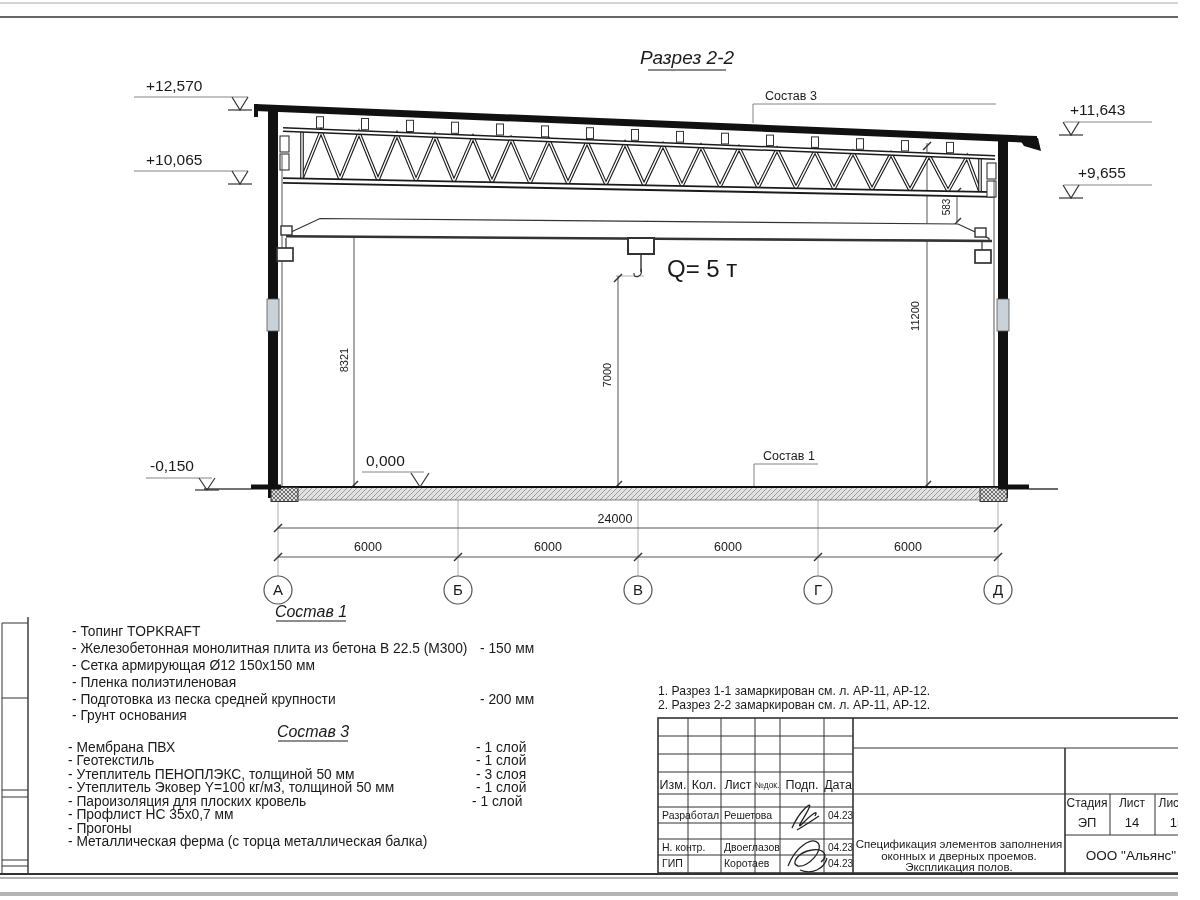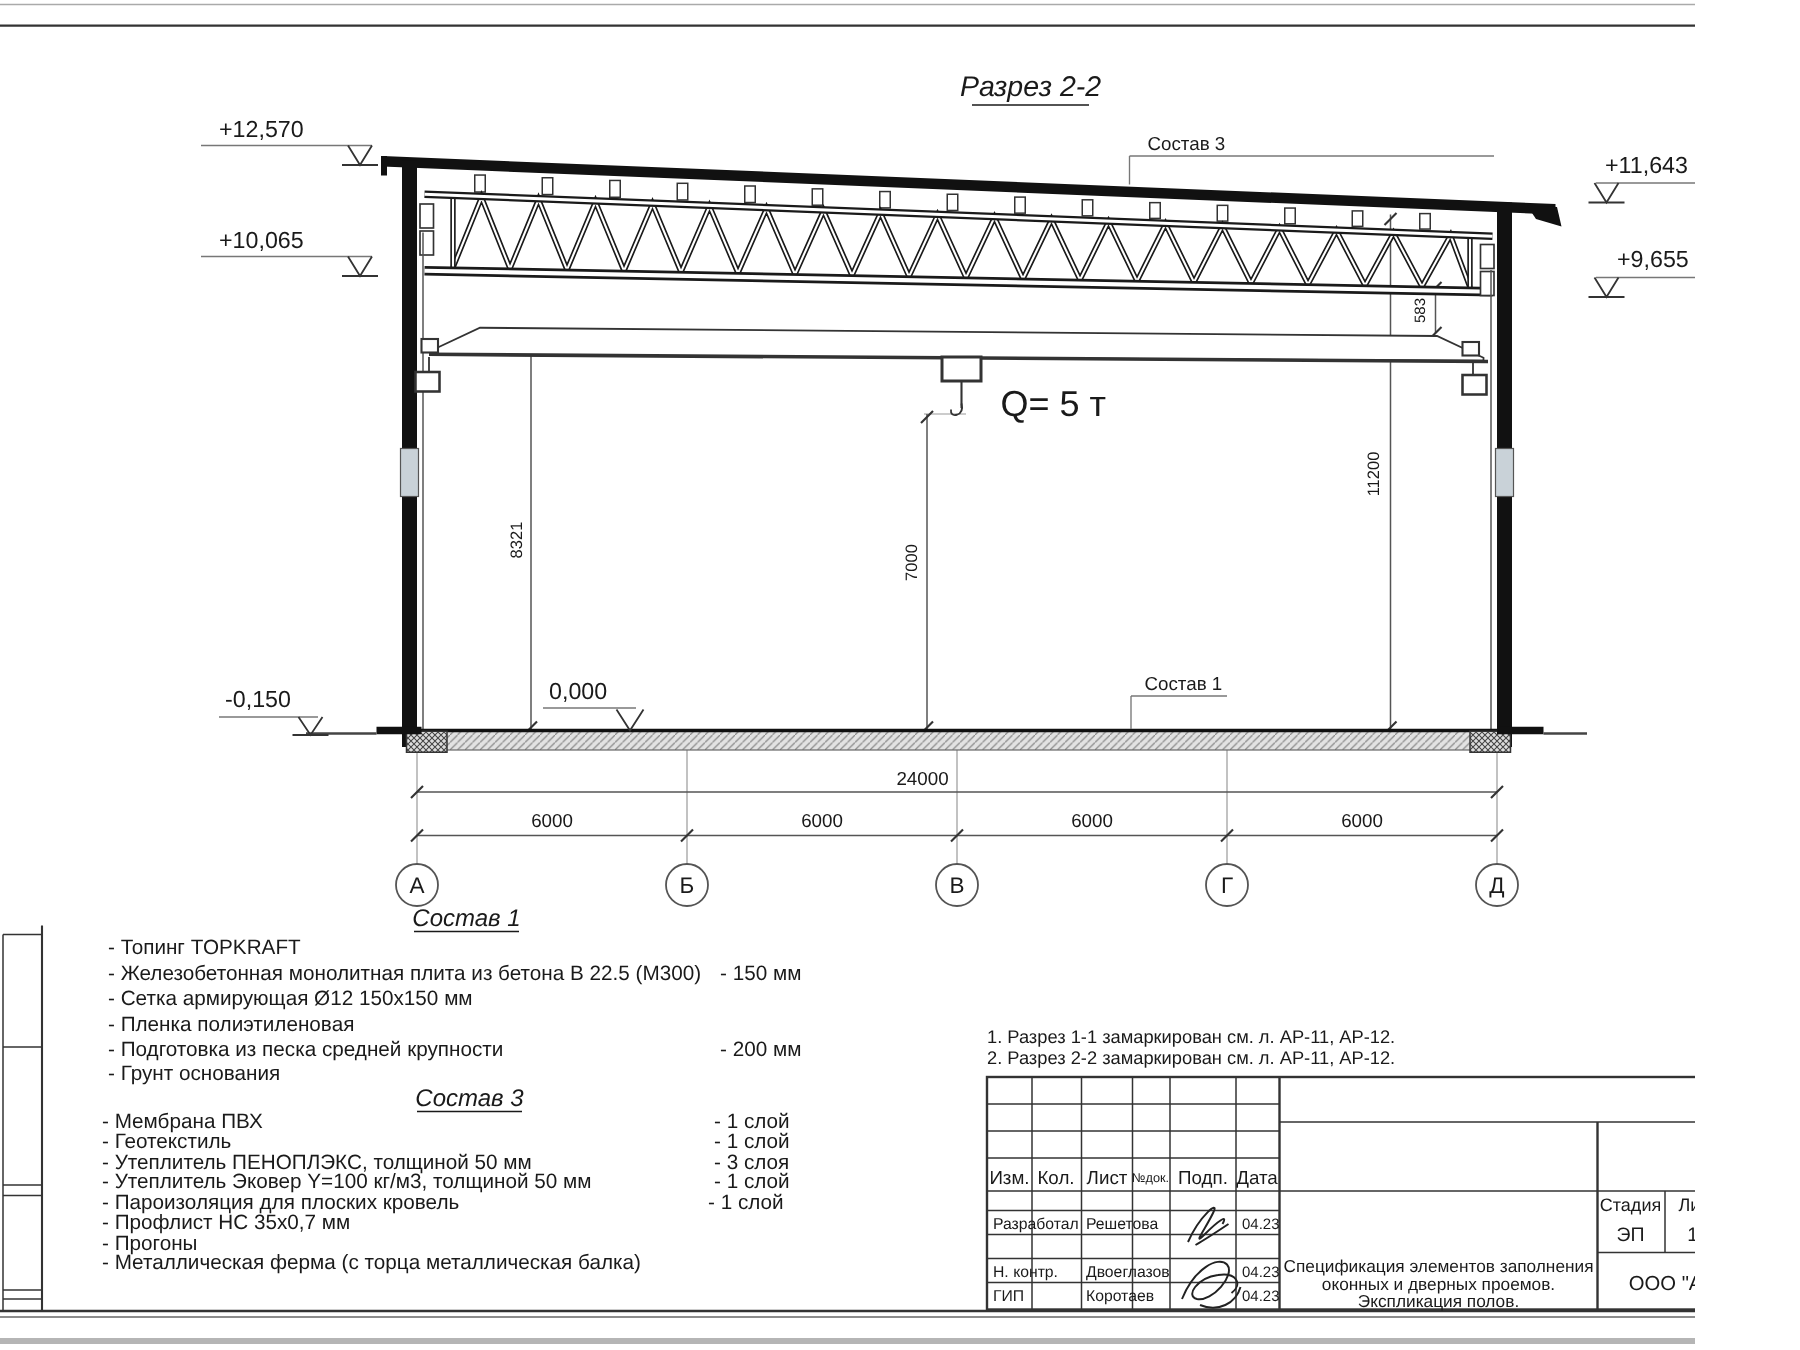--- a/index.html
+++ b/index.html
@@ -1,16 +1,16 @@
 <!DOCTYPE html>
 <html><head>
 <meta charset="utf-8">
 <style>
   html,body{margin:0;padding:0;background:#ffffff;}
-  .page{position:relative;width:1130px;height:900px;background:#fff;overflow:hidden;}
+  .page{position:relative;width:1130px;height:900px;background:#fff;overflow:hidden;padding-left:48px;}
   svg{position:absolute;left:0;top:0;}
   text{font-family:"Liberation Sans", sans-serif; fill:#1a1a1a;}
   .it{font-style:italic;}
   .thin{stroke:#777;stroke-width:0.9;fill:none;}
   .ext{stroke:#999;stroke-width:0.8;fill:none;}
   .med{stroke:#333;stroke-width:1.2;fill:none;}
   .dimline{stroke:#555;stroke-width:1;fill:none;}
   .slash{stroke:#333;stroke-width:1.4;fill:none;}
   .dark{stroke:#1a1a1a;fill:none;}
   .white{stroke:#ffffff;fill:none;}

